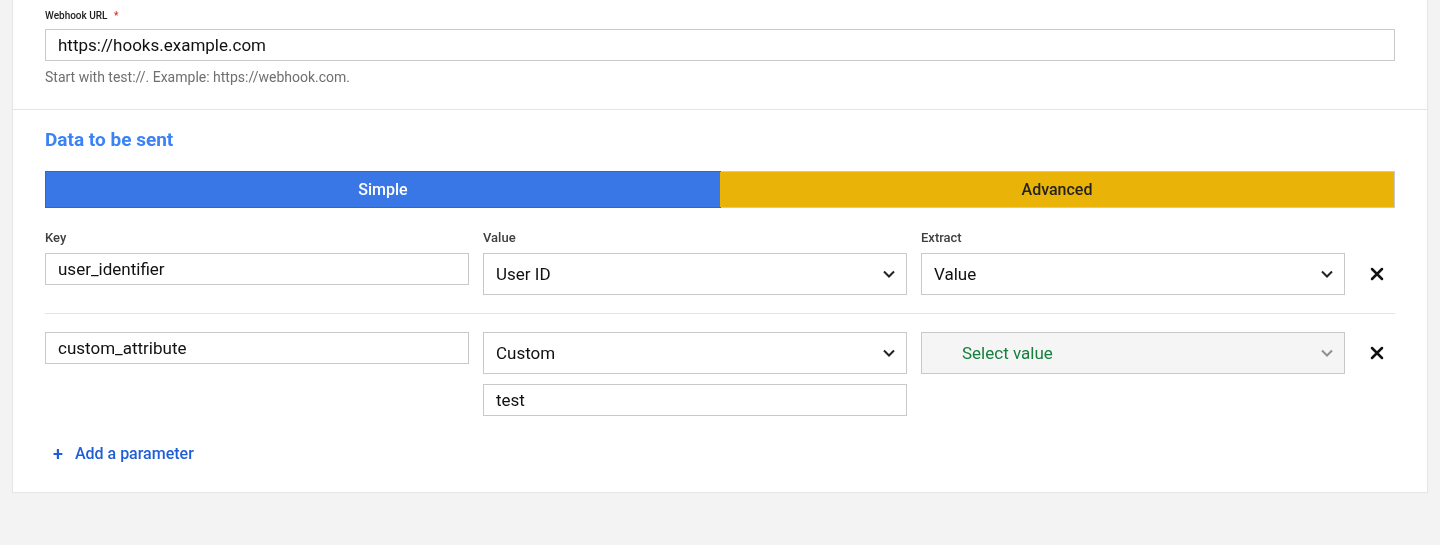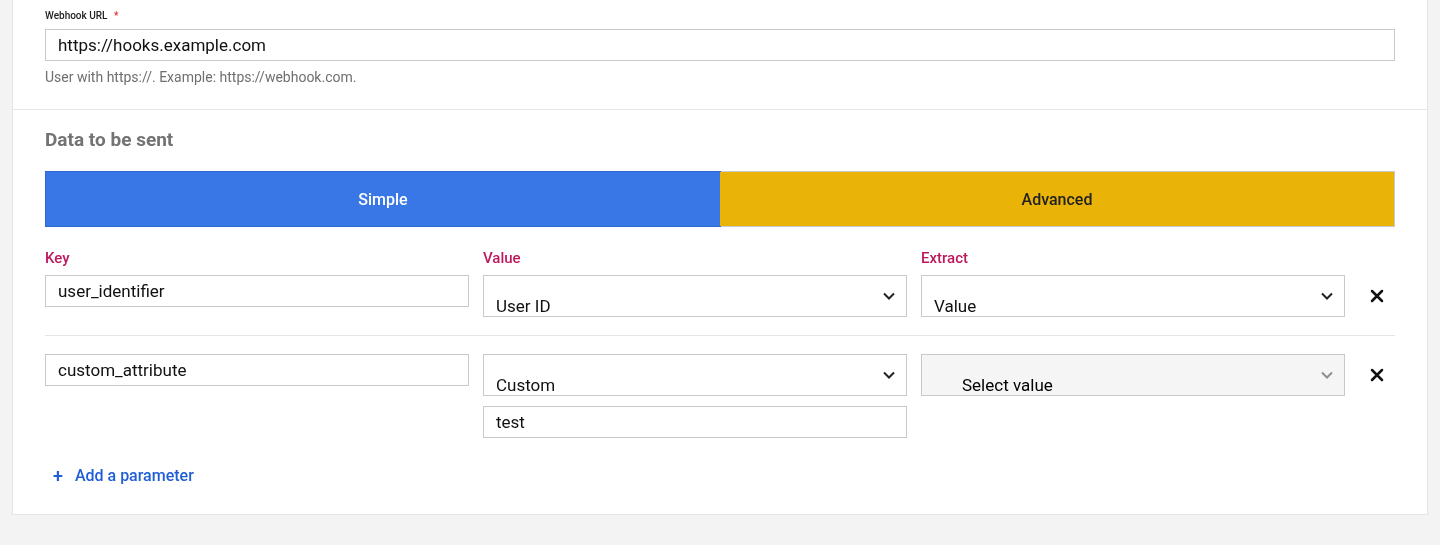--- a/index.html
+++ b/index.html
@@ -47,51 +47,51 @@
     }
     .text-input::placeholder { color: #8f8f8f; }
     .help-text {
       font-size: 14px;
       color: #6f6f6f;
       margin-top: 8px;
     }
     .section-heading {
       font-size: 19px;
       font-weight: 700;
-      color: #737373;
+      color: #3b82f6;
       margin-bottom: 20px;
     }
     .tabbar {
       display: flex;
       width: 100%;
       border: 1px solid #c9c9c9;
-      height: 56px;
+      height: 37px;
       margin-bottom: 22px;
     }
     .tab {
       flex: 1;
       display: flex;
       align-items: center;
       justify-content: center;
       font-size: 16px;
       font-weight: 500;
       cursor: pointer;
       background: #eab308;
       color: #222;
     }
     .tab.active {
       background: #3a77e6;
       color: #fff;
       border: 1px solid #2f66cf;
       margin: -1px;
     }
     .col-header {
-      font-size: 15px;
-      font-weight: 500;
-      color: #be185d;
+      font-size: 13px;
+      font-weight: 500;
+      color: #404040;
       margin-bottom: 8px;
     }
     .row {
       display: grid;
       grid-template-columns: 1fr 1fr 1fr 36px;
       column-gap: 14px;
       align-items: start;
     }
     .row + .row-sep {
       border-top: 1px solid #e5e5e5;
@@ -103,26 +103,26 @@
     }
     .select {
       width: 100%;
       border: 1px solid #c9c9c9;
       height: 42px;
       font-size: 17px;
       padding: 0 34px 0 12px;
       background: #fff;
       color: #111;
       display: flex;
-      align-items: flex-end;
+      align-items: center;
       cursor: pointer;
     }
     .select.disabled {
       background: #f5f5f5;
-      color: #000000;
+      color: #15803d;
       cursor: default;
       padding-left: 40px;
     }
     .chevron {
       position: absolute;
       right: 12px;
       top: 50%;
       transform: translateY(-50%);
       pointer-events: none;
     }
@@ -161,21 +161,21 @@
 <body>
 
 <div class="panel">
 
   <div class="section url-section">
     <div class="label">
       <span>Webhook URL</span>
       <span class="required-asterisk">*</span>
     </div>
     <input class="text-input" type="text" value="https://hooks.example.com" style="">
-    <div class="help-text">User with https://. Example: https://webhook.com.</div>
+    <div class="help-text">Start with test://. Example: https://webhook.com.</div>
   </div>
 
   <div class="divider"></div>
 
   <div class="section">
     <div class="section-heading">Data to be sent</div>
 
     <div class="tabbar">
       <div class="tab active">
         <span>Simple</span>

